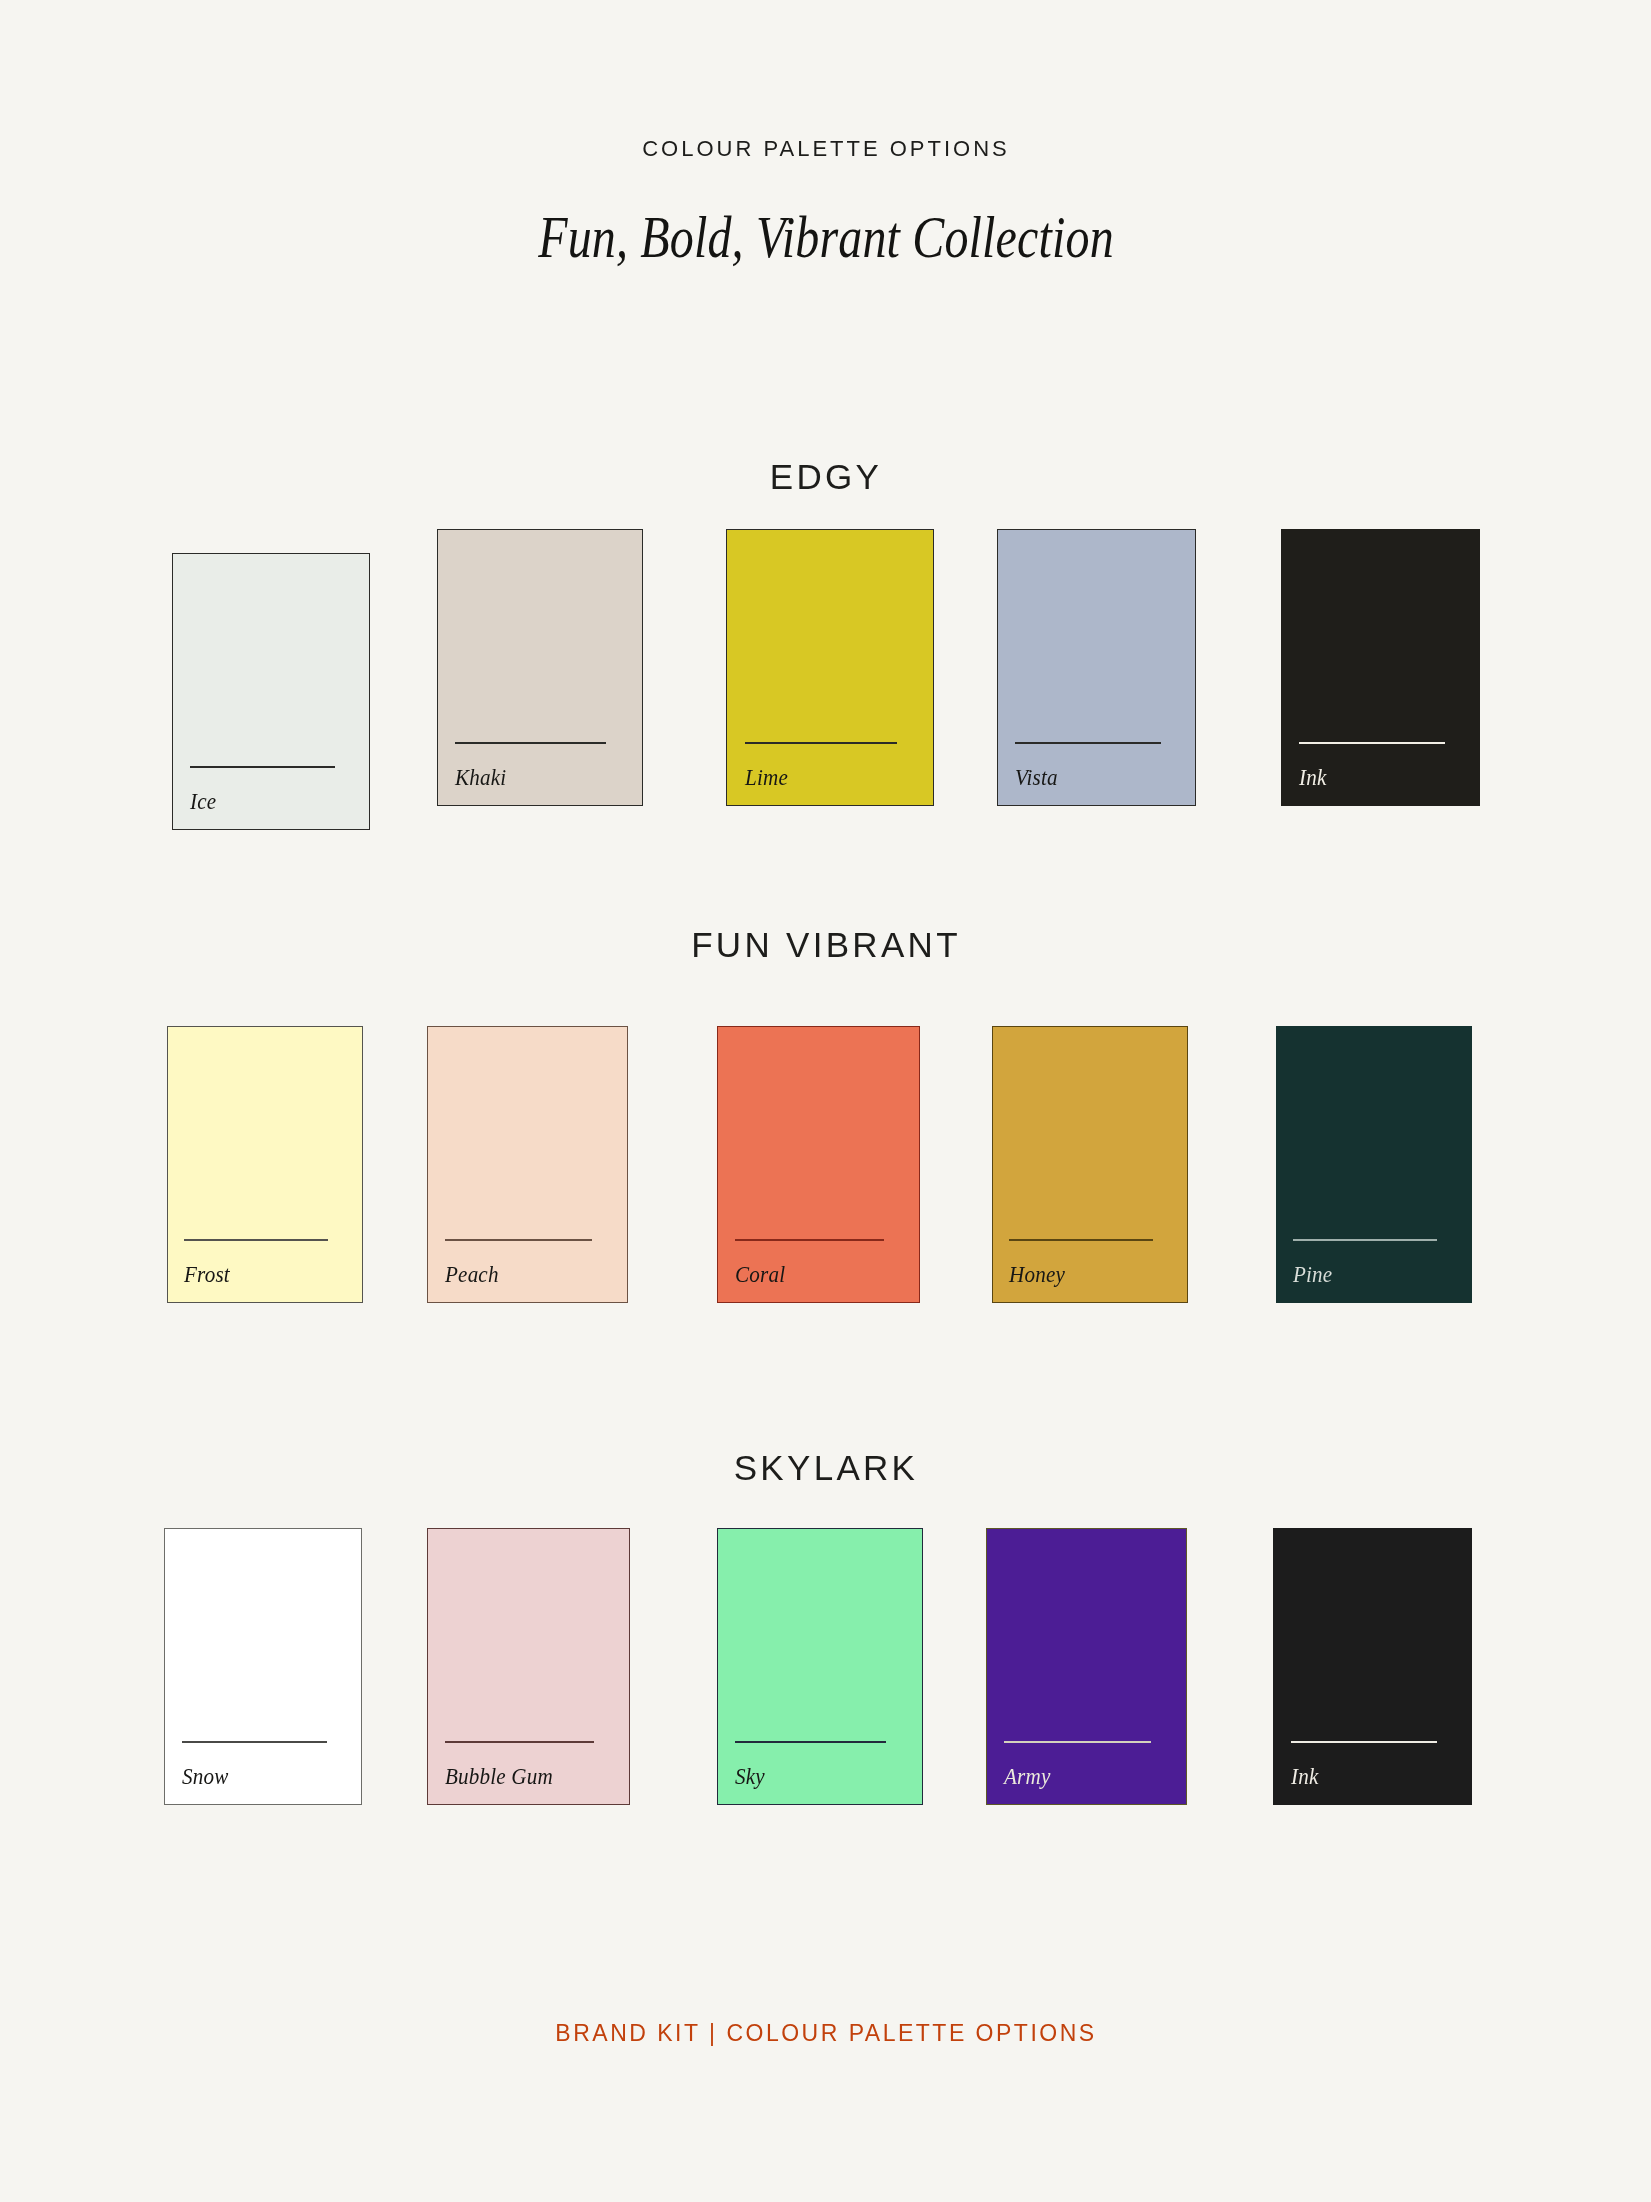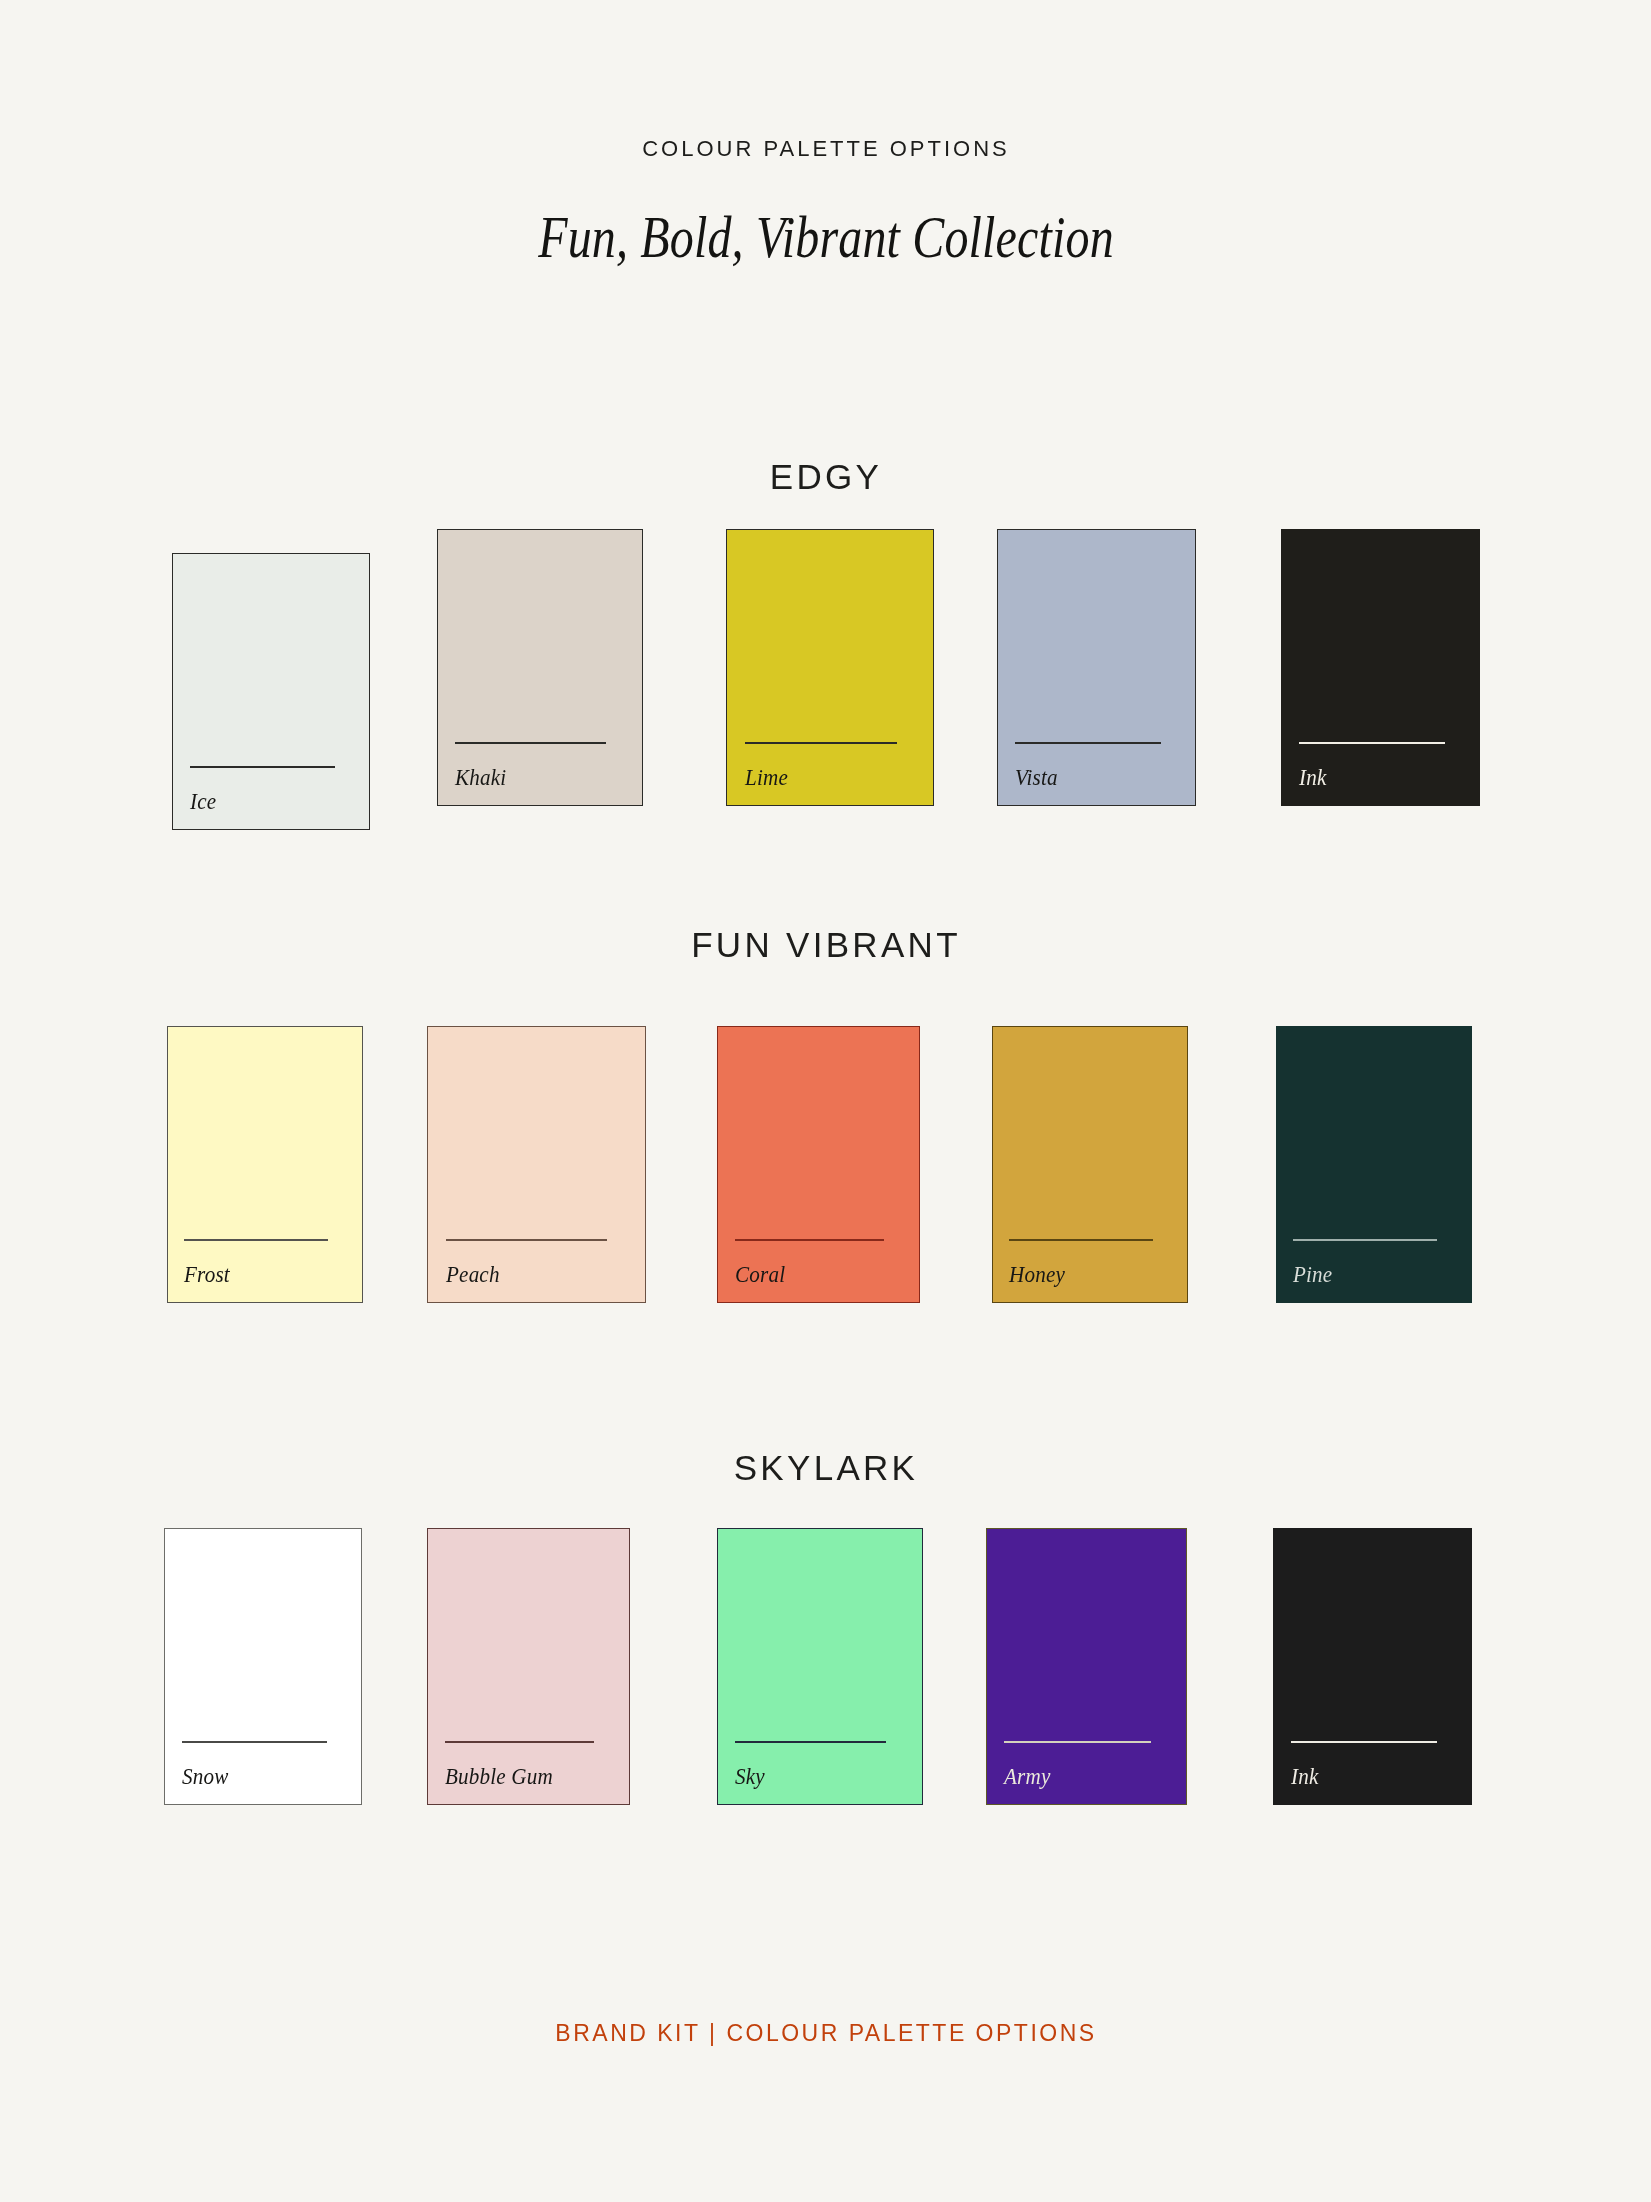--- a/index.html
+++ b/index.html
@@ -152,21 +152,21 @@
       <div class="swatch" style="left: 1281px; width: 199px; height: 277px; background: rgb(31, 30, 26); border-color: rgb(31, 30, 26);">
         <div class="rule" style="top: 212px; background: rgb(242, 239, 230);"></div>
         <div class="name" style="top: 234px; color: rgb(242, 239, 230);">Ink</div>
       </div>
     </div>
   <div class="row r1">
       <div class="swatch" style="left: 167px; width: 196px; height: 277px; background: #fef9c3; border-color: rgb(85, 84, 79);">
         <div class="rule" style="top: 212px; background: rgb(85, 84, 79);"></div>
         <div class="name" style="top: 234px; color: rgb(23, 23, 21);">Frost</div>
       </div>
-      <div class="swatch" style="left: 427px; width: 219px; height: 277px; background: rgb(246, 219, 200); border-color: rgb(107, 82, 68);">
+      <div class="swatch" style="left: 427px; width: 201px; height: 277px; background: rgb(246, 219, 200); border-color: rgb(107, 82, 68);">
         <div class="rule" style="top: 212px; background: rgb(107, 82, 68);"></div>
         <div class="name" style="top: 234px; color: rgb(23, 23, 21);">Peach</div>
       </div>
       <div class="swatch" style="left: 717px; width: 203px; height: 277px; background: rgb(236, 115, 84); border-color: rgb(135, 41, 26);">
         <div class="rule" style="top: 212px; background: rgb(135, 41, 26);"></div>
         <div class="name" style="top: 234px; color: rgb(23, 23, 21);">Coral</div>
       </div>
       <div class="swatch" style="left: 992px; width: 196px; height: 277px; background: rgb(210, 165, 61); border-color: rgb(90, 70, 18);">
         <div class="rule" style="top: 212px; background: rgb(90, 70, 18);"></div>
         <div class="name" style="top: 234px; color: rgb(23, 23, 21);">Honey</div>

